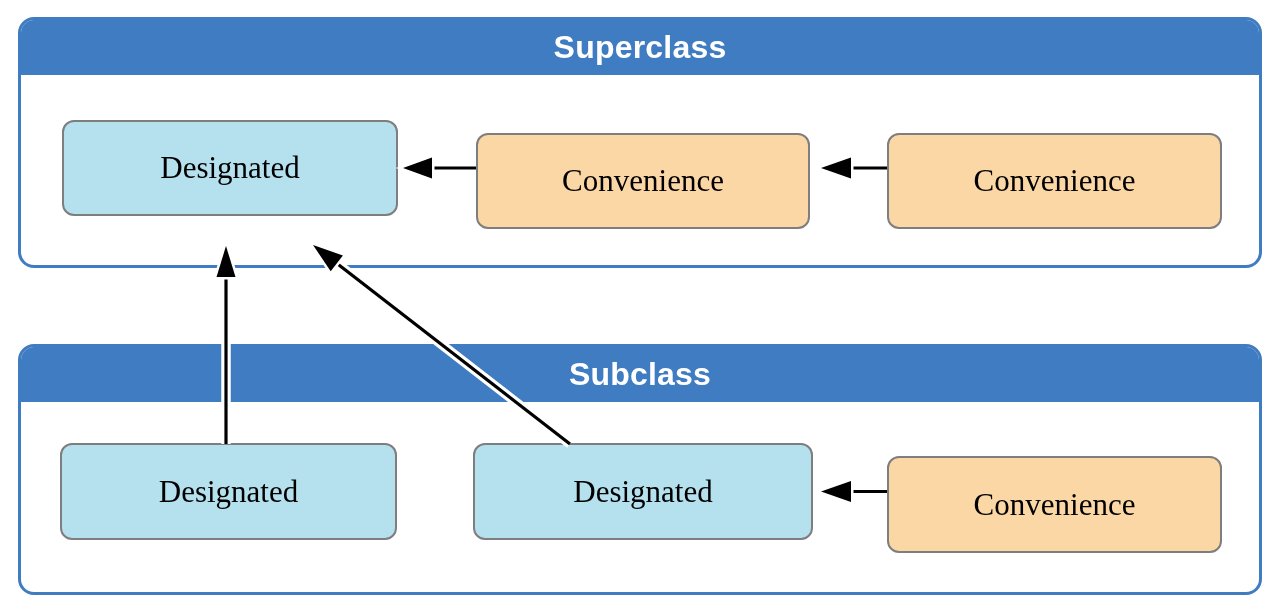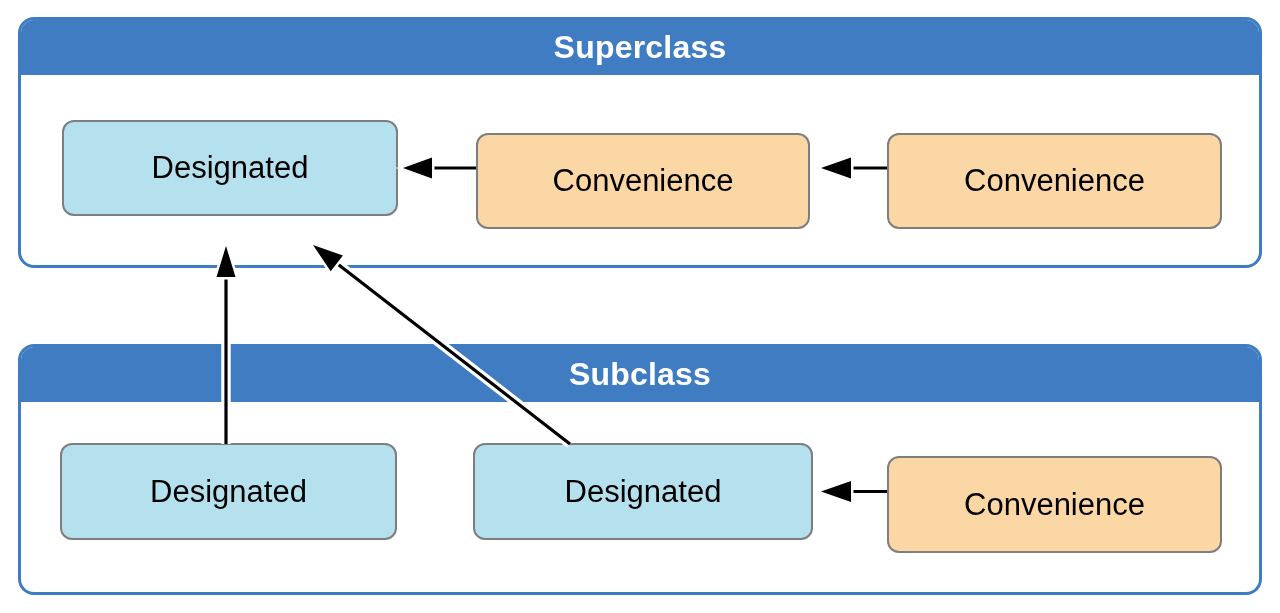--- a/index.html
+++ b/index.html
@@ -52,20 +52,21 @@
     border-radius: 12px;
     display: flex;
     align-items: center;
     justify-content: center;
   }
   .node.designated  { background: var(--designated-fill); }
   .node.convenience { background: var(--convenience-fill); margin-top: 13px; }
   .node-label {
     color: #000000;
     font-size: 31px;
+    font-family: Liberation Serif, serif;
   }
   .arrow-layer {
     position: absolute;
     top: 0; left: 0;
     width: 1280px;
     height: 613px;
     pointer-events: none;
   }
   .shaft-casing { stroke: var(--casing-color); stroke-width: 9.5; fill: none; }
   .shaft        { stroke: var(--arrow-color);  stroke-width: 3.2; fill: none; }

